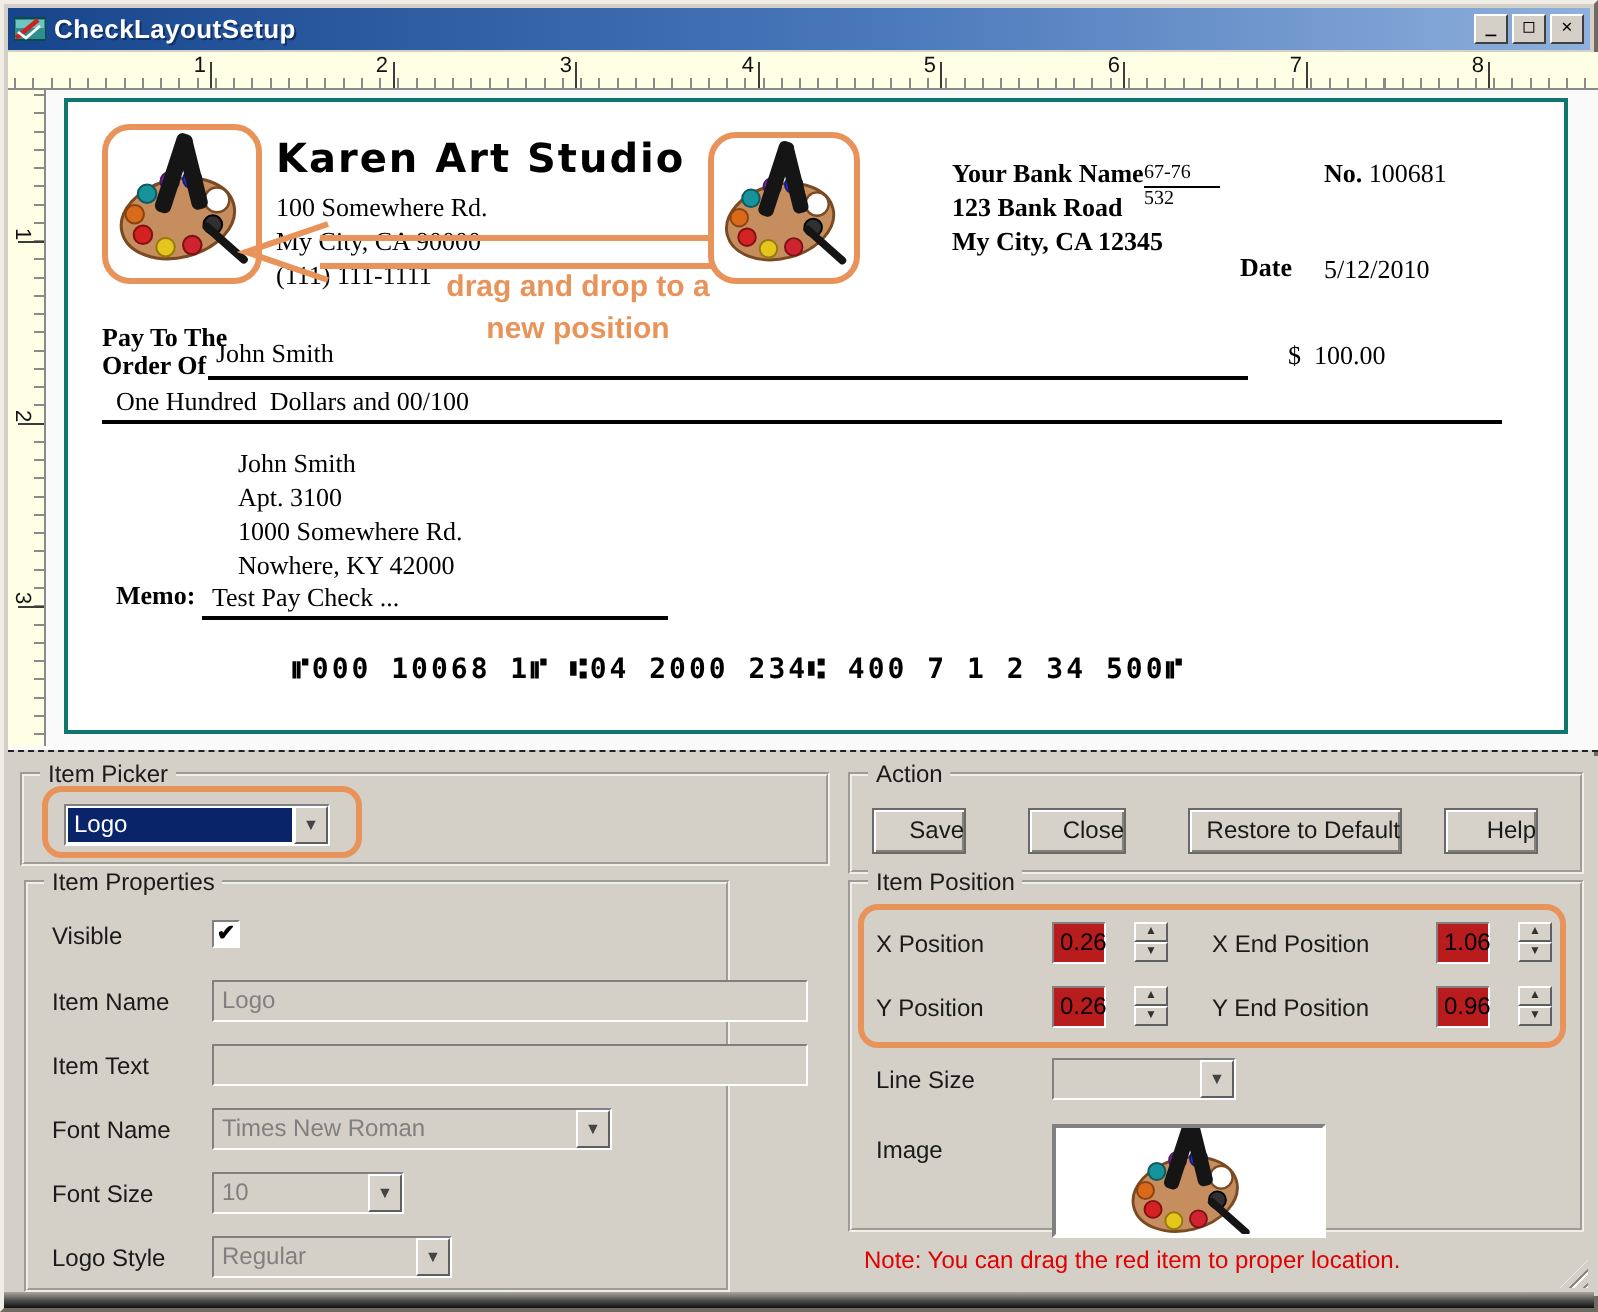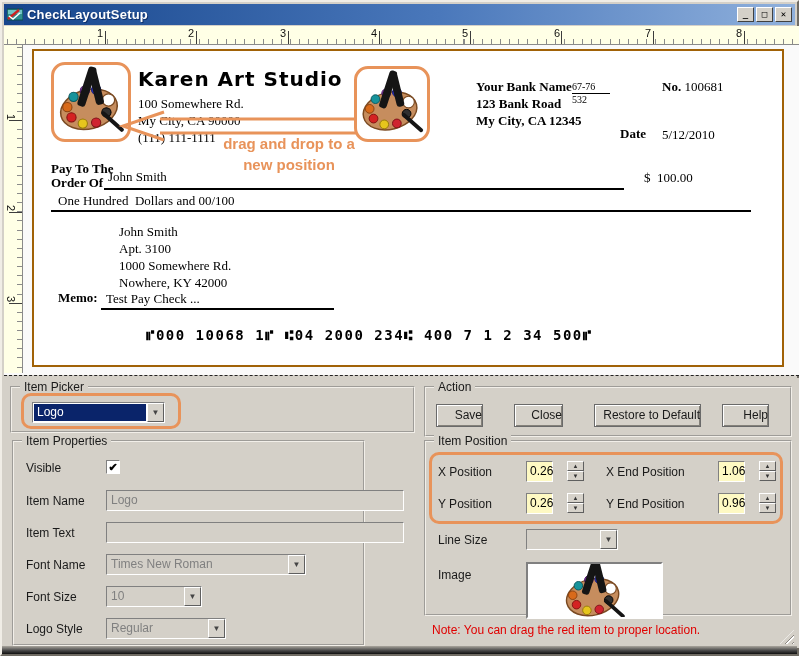--- a/index.html
+++ b/index.html
@@ -41,21 +41,21 @@
       repeating-linear-gradient(180deg,#8a8a8a 0 1px,transparent 1px 9.13px);
     background-size:13px 100%,5px 100%;
     background-position:5px -16px,13px 2px;
     background-repeat:no-repeat,no-repeat;
     border-right:1px solid #8a8a8a; }
   .ruler-left span { position:absolute; left:1px; width:12px; text-align:center;
     font-size:11px; color:#111; transform:rotate(90deg); }
 
   
   .check { position:absolute; left:28px; top:4px; width:752px; height:318px;
-    background:#fff; border:2px solid #a16207;
+    background:#fff; border:2px solid #0f766e;
     font-family:"Liberation Serif", serif; color:#000; }
   .abs { position:absolute; }
   .logo-frame { border:3px solid #e8935a; border-radius:14px; background:#fff; }
   .company-name { font-family:"DejaVu Sans",sans-serif; font-weight:bold;
     font-size:20px; letter-spacing:1px; }
   .addr { font-size:13px; line-height:17px; }
   .bold { font-weight:bold; }
   .drag-hint { color:#e8935a; font-family:"Liberation Sans",sans-serif;
     font-weight:bold; font-size:15px; line-height:21px; text-align:center; z-index:5; }
   .bank { font-size:13px; line-height:17px; font-weight:bold; }
@@ -85,21 +85,21 @@
     border-color:#808080 #fff #fff #808080; background:#d4d0c8; }
   .combo .cval { position:absolute; left:1px; top:1px; right:18px; bottom:1px;
     font-size:12px; line-height:17px; padding:0 3px; color:#808080; overflow:hidden; }
   .combo .carrow { position:absolute; right:0; top:0; width:17px; bottom:0;
     background:#d6d2ca; border:1px solid; border-color:#fff #5f5f5f #5f5f5f #fff;
     text-align:center; font-size:8px; line-height:17px; color:#444; }
   .combo.enabled { background:#fff; }
   .combo.enabled .cval { background:#0a246a; color:#fff; }
   .spin { position:absolute; width:58px; height:21px; }
   .spin .sval { position:absolute; left:0; top:0; width:27px; height:21px;
-    background:#fef9c3; border:1px solid; border-color:#808080 #fff #fff #808080;
+    background:#b91c1c; border:1px solid; border-color:#808080 #fff #fff #808080;
     font-size:12px; line-height:19px; padding:0 3px; color:#000; }
   .spin .sbtns { position:absolute; left:41px; top:0; width:17px; height:21px; }
   .spin .sb { position:absolute; left:0; width:17px; height:10px; background:#d6d2ca;
     border:1px solid; border-color:#fff #5f5f5f #5f5f5f #fff; text-align:center;
     font-size:6px; line-height:8px; color:#333; }
   .checkbox { position:absolute; width:14px; height:14px; background:#fff;
     border:1px solid; border-color:#808080 #fff #fff #808080;
     font-size:11px; line-height:13px; text-align:center; color:#000; font-weight:bold; }
   .hilite { position:absolute; border:3px solid #e8935a; border-radius:10px; z-index:6; }
   .note { position:absolute; color:#e00000; font-size:12px; }

